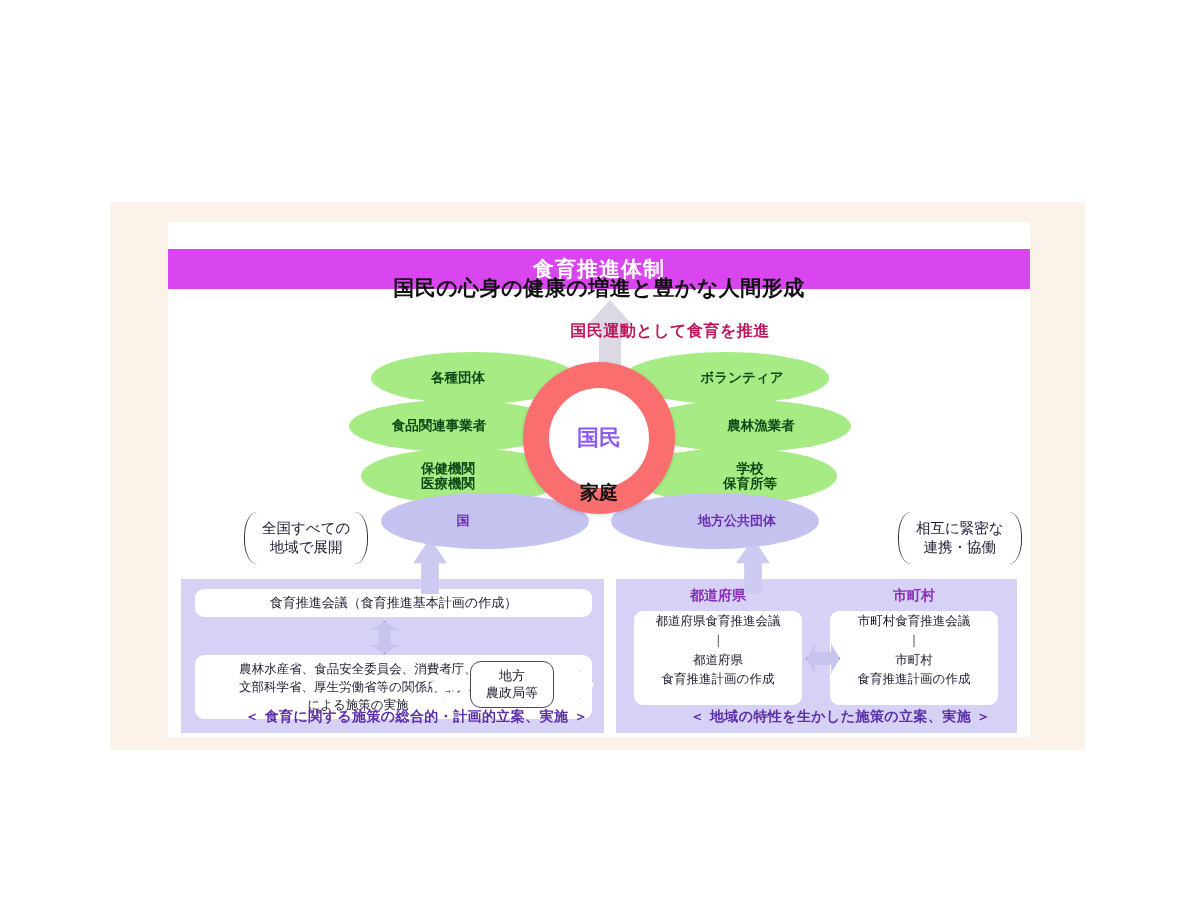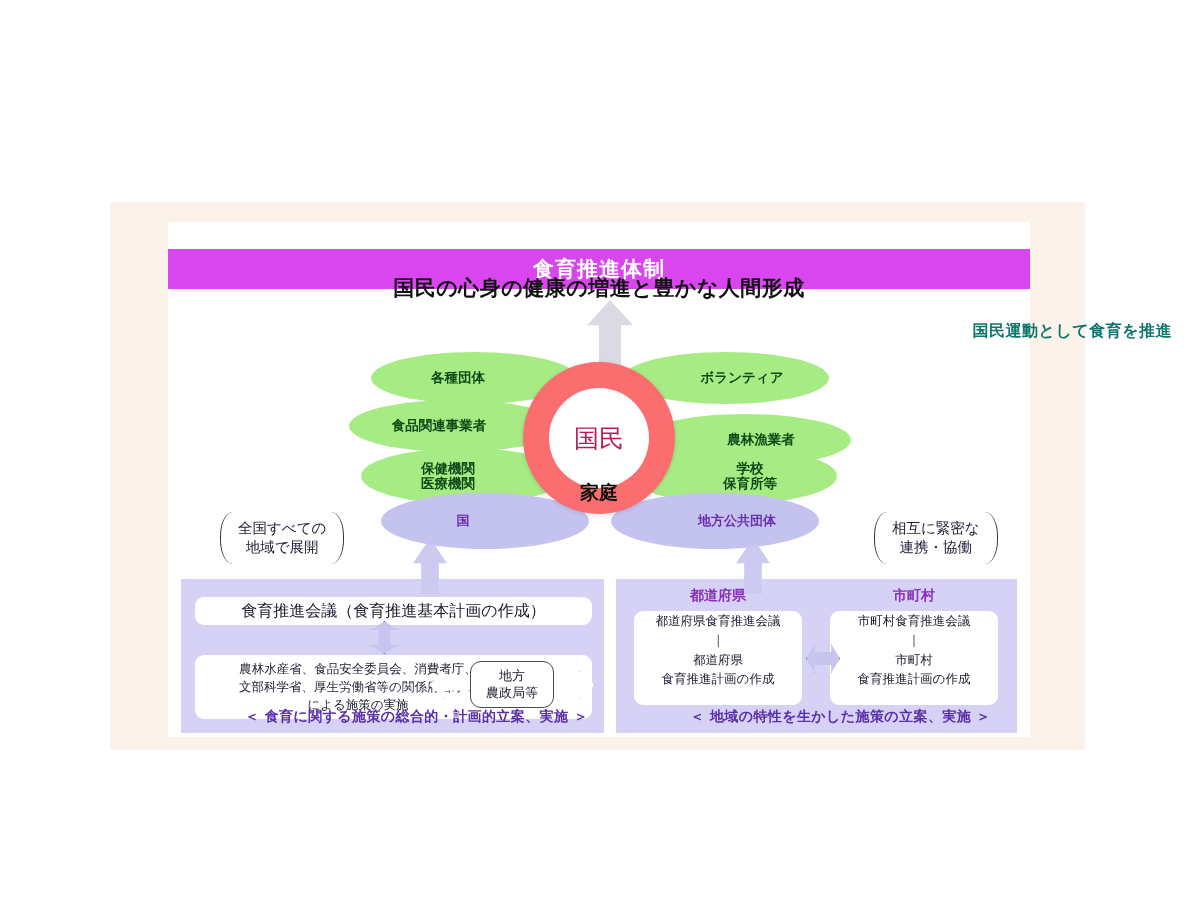--- a/index.html
+++ b/index.html
@@ -83,24 +83,24 @@
     clip-path: polygon(50% 0%, 100% 36%, 74% 36%, 74% 100%, 26% 100%, 26% 36%, 0% 36%);
     z-index: 1;
   }
 
   
   .subheadline {
     position: absolute;
     left: 0px;
     top: 99px;
     width: 1004px;
-    text-align: right;
+    text-align: center;
     font-size: 16px;
     font-weight: bold;
-    color: #0f766e;
+    color: #be185d;
     z-index: 3;
     letter-spacing: 0.5px;
   }
 
   
   .cluster {
     position: absolute;
     left: 175px;
     top: 128px;
     width: 512px;
@@ -129,21 +129,21 @@
     font-size: 13px;
     z-index: 1;
   }
 
   
   .p-l1 { left: 28px;  top: 2px;   width: 206px; height: 52px; }
   .p-l2 { left: 6px;   top: 50px;  width: 212px; height: 52px; }
   .p-l3 { left: 18px;  top: 98px;  width: 206px; height: 56px; }
   
   .p-r1 { left: 280px; top: 2px;   width: 206px; height: 52px; }
-  .p-r2 { left: 296px; top: 64px;  width: 212px; height: 52px; }
+  .p-r2 { left: 296px; top: 50px;  width: 212px; height: 52px; }
   .p-r3 { left: 288px; top: 98px;  width: 206px; height: 56px; }
   
   .p-b1 { left: 38px;  top: 143px; width: 208px; height: 56px; }
   .p-b2 { left: 268px; top: 143px; width: 208px; height: 56px; }
 
   
   .p-l1 span, .p-l2 span, .p-l3 span { transform: translateX(-16px); }
   .p-r1 span, .p-r2 span, .p-r3 span { transform: translateX(16px); }
   .p-b1 span { transform: translateX(-22px); }
   .p-b2 span { transform: translateX(22px); }
@@ -166,23 +166,23 @@
     top: 26px;
     width: 100px;
     height: 100px;
     border-radius: 50%;
     background: #ffffff;
     display: flex;
     align-items: center;
     justify-content: center;
   }
   .donut-hole span {
-    font-size: 25px;
-    font-weight: normal;
-    color: #be185d;
+    font-size: 22px;
+    font-weight: bold;
+    color: #8b5cf6;
   }
   .donut-bottom-label {
     position: absolute;
     left: 0px;
     top: 118px;
     width: 152px;
     text-align: center;
     font-size: 19px;
     font-weight: bold;
     color: #111111;
@@ -194,20 +194,21 @@
     position: absolute;
     font-size: 14.5px;
     color: #1b1b33;
     text-align: center;
     line-height: 1.32;
     padding: 7px 17px;
     border-left: 1.6px solid #333344;
     border-right: 1.6px solid #333344;
     border-radius: 13px / 24px;
     z-index: 4;
+    margin-left: 24px;
   }
   .bracket-left  { left: 52px;  top: 290px; }
   .bracket-right { left: 706px; top: 290px; }
 
   
   .feeder {
     position: absolute;
     width: 34px;
     height: 56px;
     background: #cdcaf1;
@@ -237,22 +238,21 @@
     justify-content: center;
     text-align: center;
     color: #1b1b2e;
     line-height: 1.45;
     box-sizing: border-box;
   }
 
   
   .lp-council {
     left: 14px; top: 10px; width: 397px; height: 28px;
-    font-size: 16px;
-    margin-top: 8px;
+    font-size: 13px;
   }
   .lp-vert-arrow {
     position: absolute;
     left: 190px; top: 42px;
     width: 27px; height: 33px;
     background: #c7c4ee;
     border: 1.4px solid #7a6fc0;
     box-sizing: border-box;
     clip-path: polygon(50% 0%, 100% 27%, 72% 27%, 72% 73%, 100% 73%, 50% 100%, 0% 73%, 28% 73%, 28% 27%, 0% 27%);
     z-index: 3;

